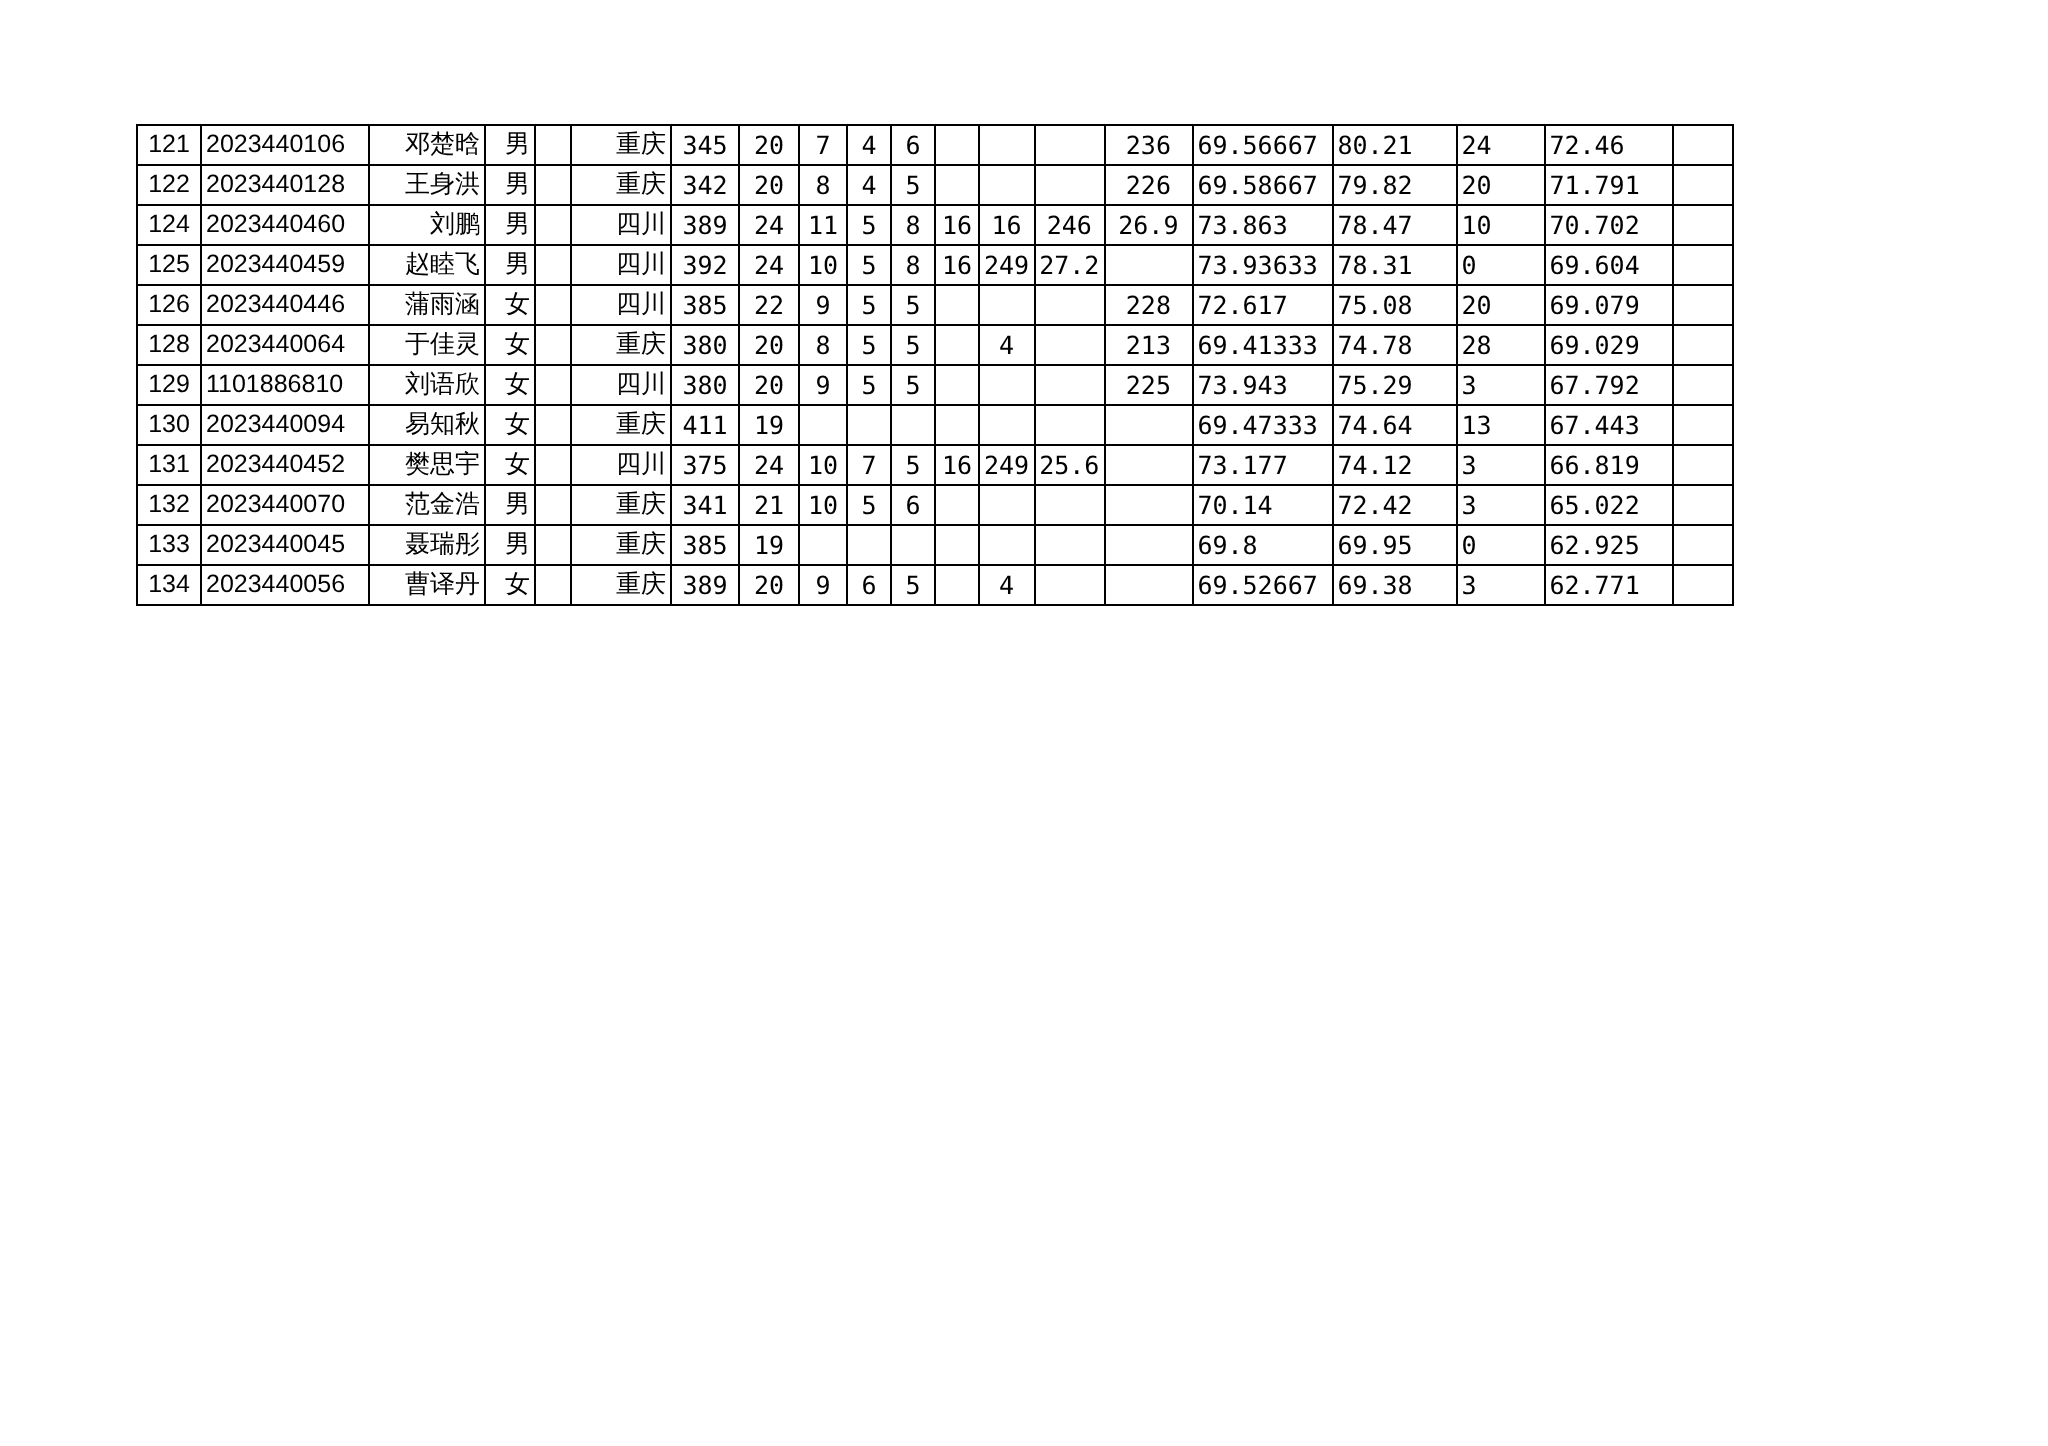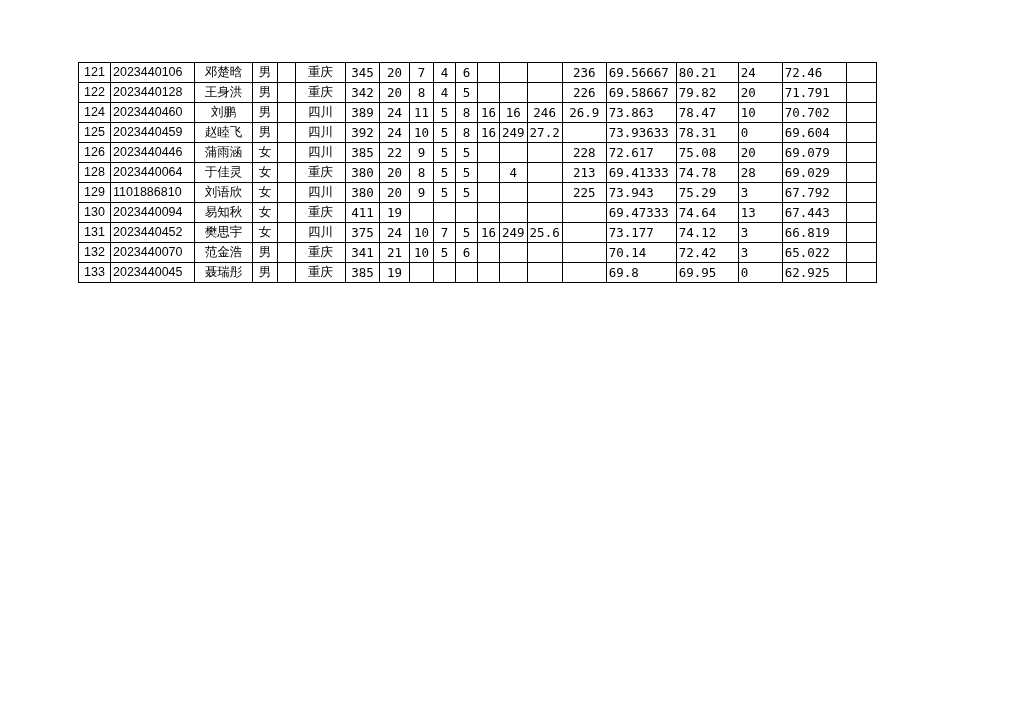--- a/index.html
+++ b/index.html
@@ -9,21 +9,21 @@
   }
   body {
     width: 1024px;
     height: 723px;
     font-family: "Liberation Sans", sans-serif;
     position: relative;
     overflow: hidden;
   }
   #sheet {
     position: absolute;
-    left: 78px;
+    left: 68px;
     top: 62px;
   }
   table.grid {
     border-collapse: collapse;
     table-layout: fixed;
   }
   table.grid td {
     border: 1px solid #000000;
     height: 19px;
     padding: 0 2px;
@@ -48,21 +48,21 @@
   col.c-f5     { width: 22px; }
   col.c-f6     { width: 22px; }
   col.c-f7     { width: 26px; }
   col.c-f8     { width: 26px; }
   col.c-f9     { width: 44px; }
   col.c-s1     { width: 70px; }
   col.c-s2     { width: 62px; }
   col.c-s3     { width: 44px; }
   col.c-total  { width: 64px; }
   col.c-tail   { width: 30px; }
-  .left    { text-align: center; padding-left: 3px; }
+  .left    { text-align: right; padding-left: 3px; }
   .center  { text-align: center; }
   .faint   { color: #f3f0ee; }
   .mono    { font-family: "DejaVu Sans Mono", monospace; font-size: 12px; }
   .totalcell {
     font-family: "DejaVu Sans Mono", monospace;
     font-size: 13.5px;
     text-align: left;
   }
   .scorecell {
     font-family: "DejaVu Sans Mono", monospace;
@@ -339,15 +339,37 @@
           <td class="center faint mono"></td>
           <td class="center faint mono"></td>
           <td class="center faint mono"></td>
           <td class="center faint mono"></td>
           <td class="scorecell">69.8</td>
           <td class="scorecell">69.95</td>
           <td class="scorecell">0</td>
           <td class="totalcell">62.925</td>
           <td class="center"></td>
         </tr>
+        <tr>
+          <td class="center">134</td>
+          <td class="idcell">2023440056</td>
+          <td class="left">曹译丹</td>
+          <td class="left">女</td>
+          <td class="center"></td>
+          <td class="left">重庆</td>
+          <td class="center faint mono">389</td>
+          <td class="center faint mono">20</td>
+          <td class="center faint mono">9</td>
+          <td class="center faint mono">6</td>
+          <td class="center faint mono">5</td>
+          <td class="center faint mono"></td>
+          <td class="center faint mono">4</td>
+          <td class="center faint mono"></td>
+          <td class="center faint mono"></td>
+          <td class="scorecell">69.52667</td>
+          <td class="scorecell">69.38</td>
+          <td class="scorecell">3</td>
+          <td class="totalcell">62.771</td>
+          <td class="center"></td>
+        </tr>
       </tbody>
   </table>
 </div>
 
 </body></html>

